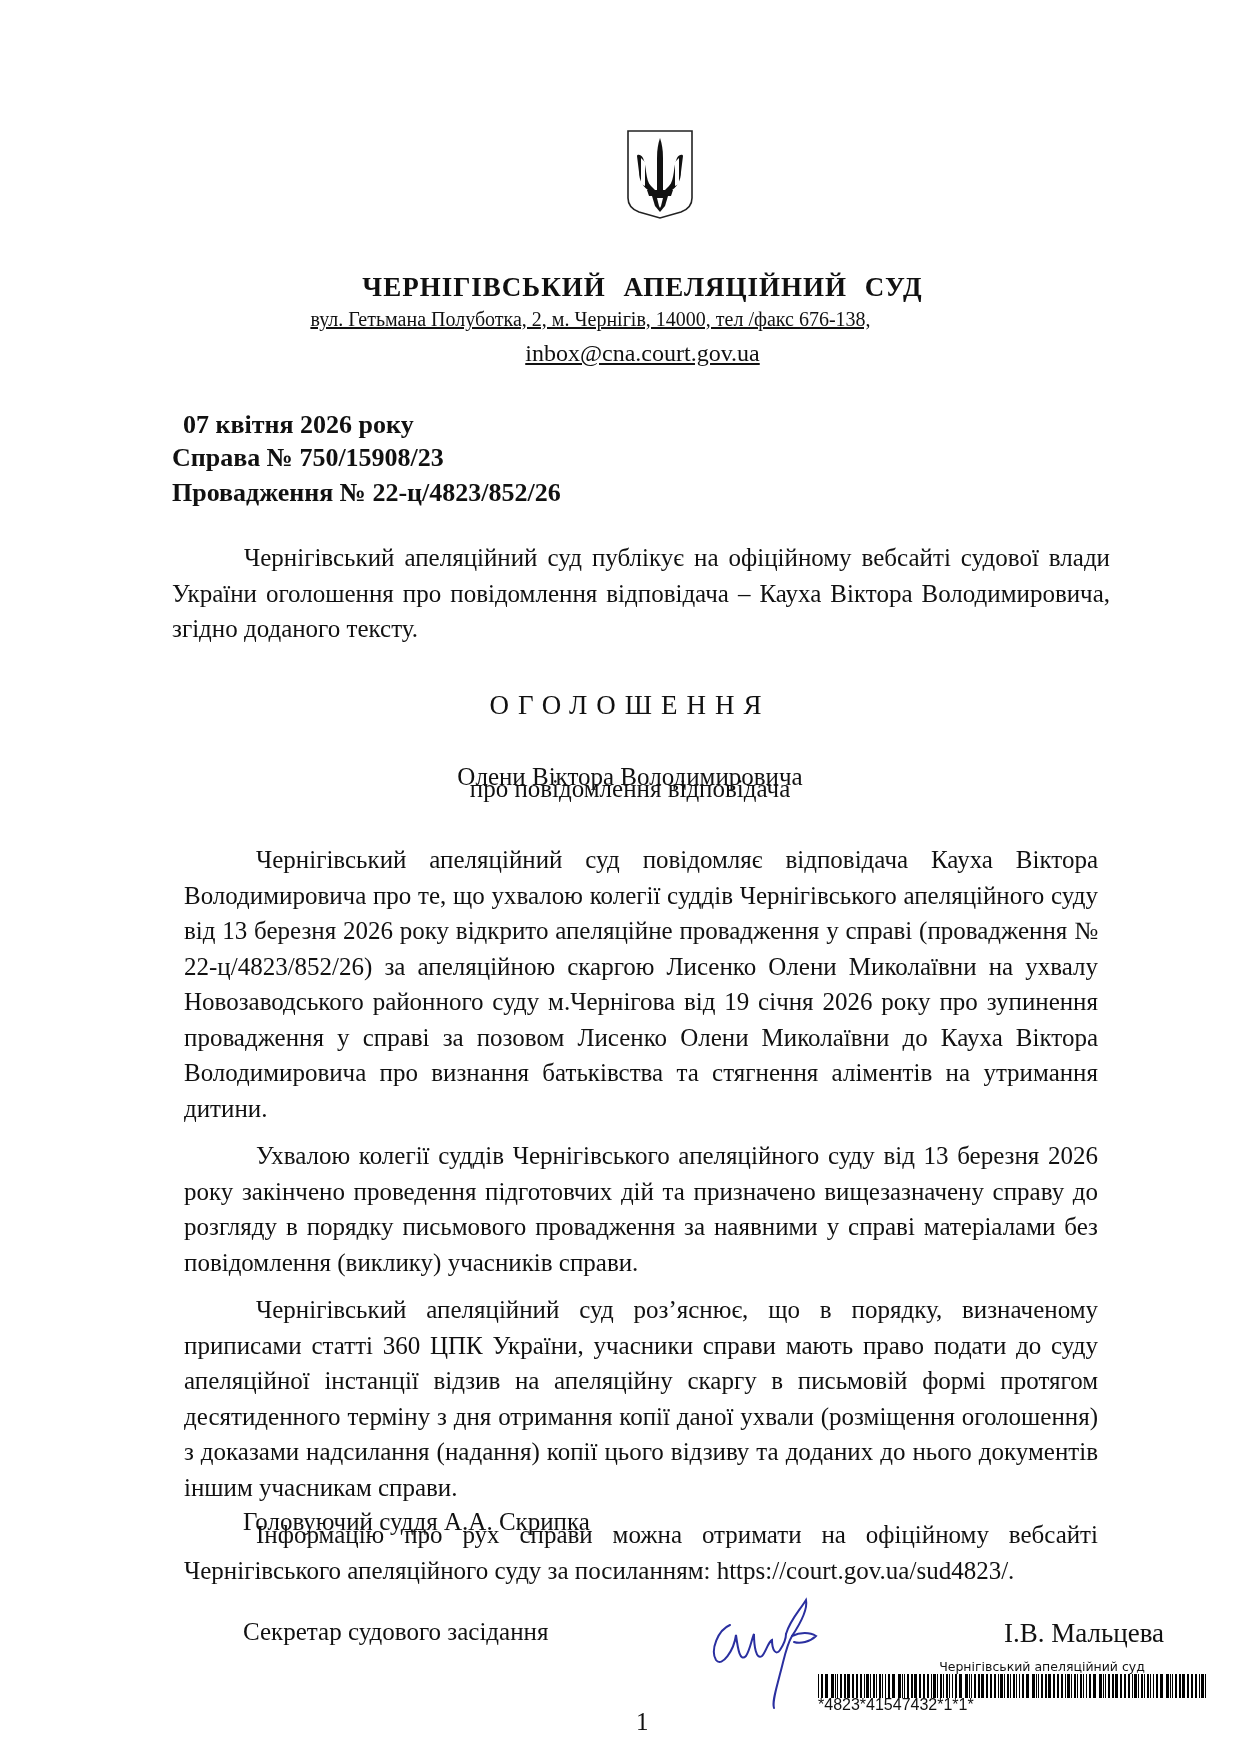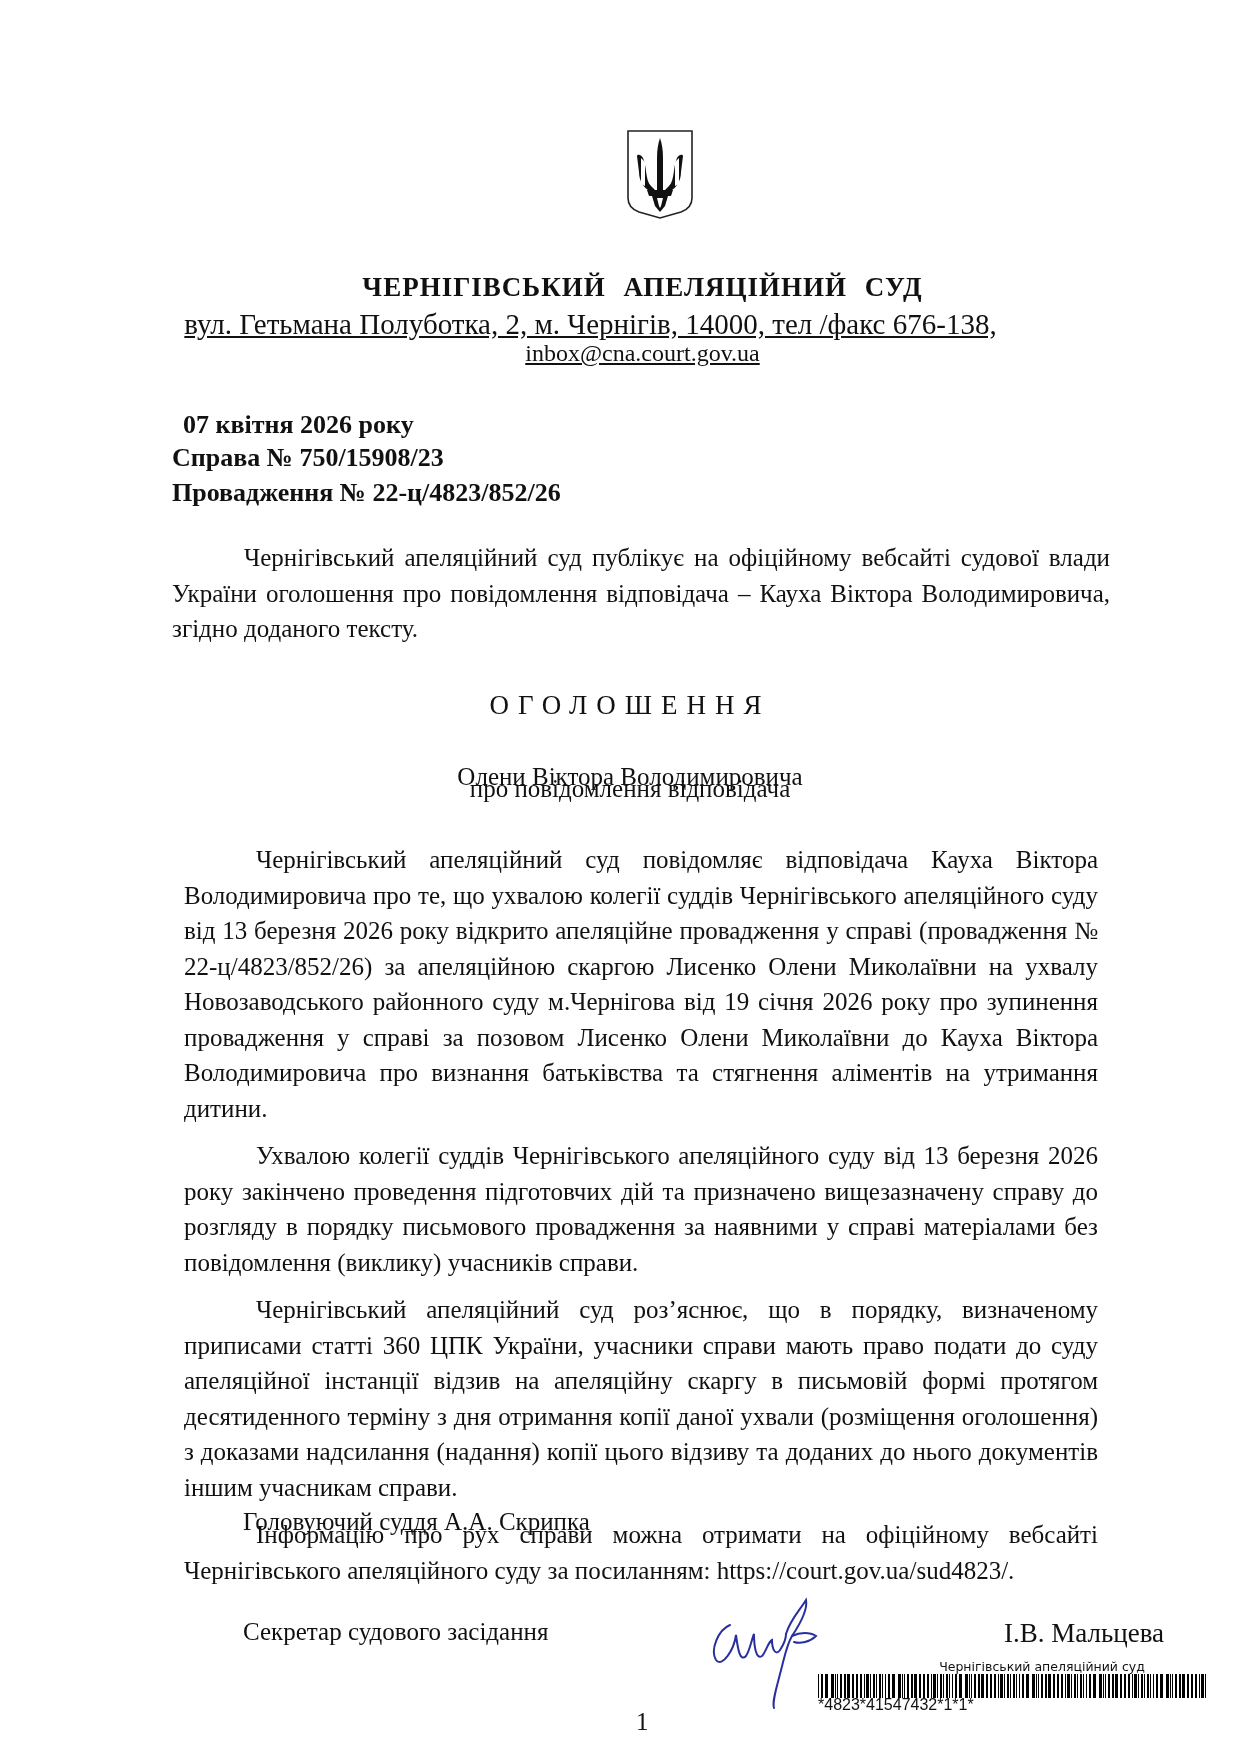--- a/index.html
+++ b/index.html
@@ -9,21 +9,21 @@
     }
     .abs { position: absolute; }
     .emblem { left: 625px; top: 128px; width: 70px; height: 92px; }
     .court-name {
       left: 0; width: 1240px; top: 272px; text-align: center;
       font-weight: bold; font-size: 27px; letter-spacing: 1px; word-spacing: 10px;
       padding-left: 45px; box-sizing: border-box;
     }
     .address {
       left: 0; width: 1136px; top: 308px; text-align: center;
-      font-size: 29px; text-decoration: underline; padding-left: 45px; box-sizing: border-box;
+      font-size: 20px; text-decoration: underline; padding-left: 45px; box-sizing: border-box;
     }
     .email {
       left: 0; width: 1240px; top: 340px; text-align: center;
       font-size: 24px; text-decoration: underline; padding-left: 45px; box-sizing: border-box;
     }
     .meta { left: 172px; font-weight: bold; font-size: 26px; text-align: center; }
     .meta-date { top: 410px; left: 183px; }
     .meta-case { top: 443px; }
     .meta-proc { top: 478px; }
     .body-text {

